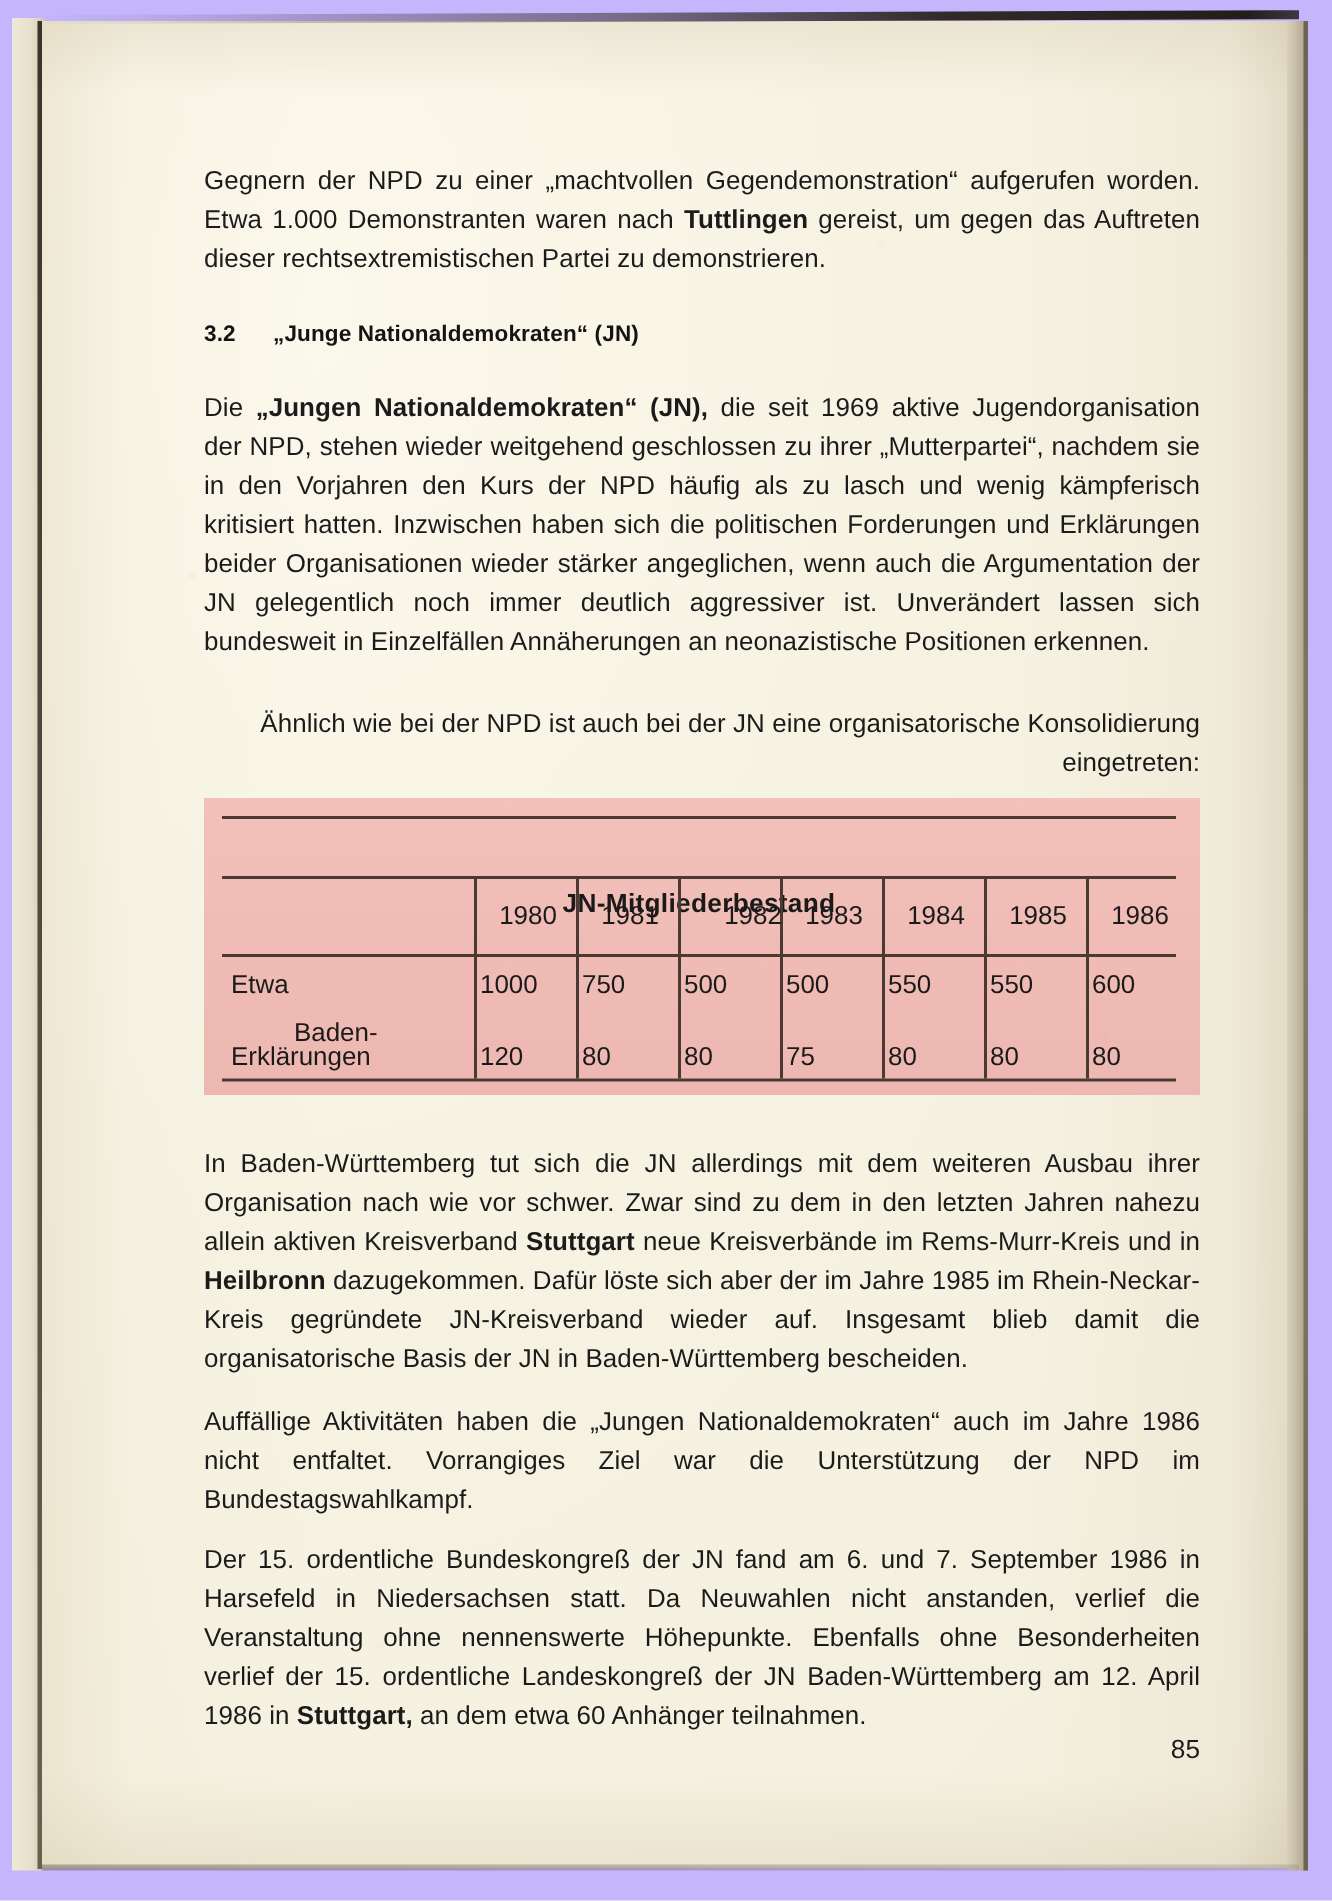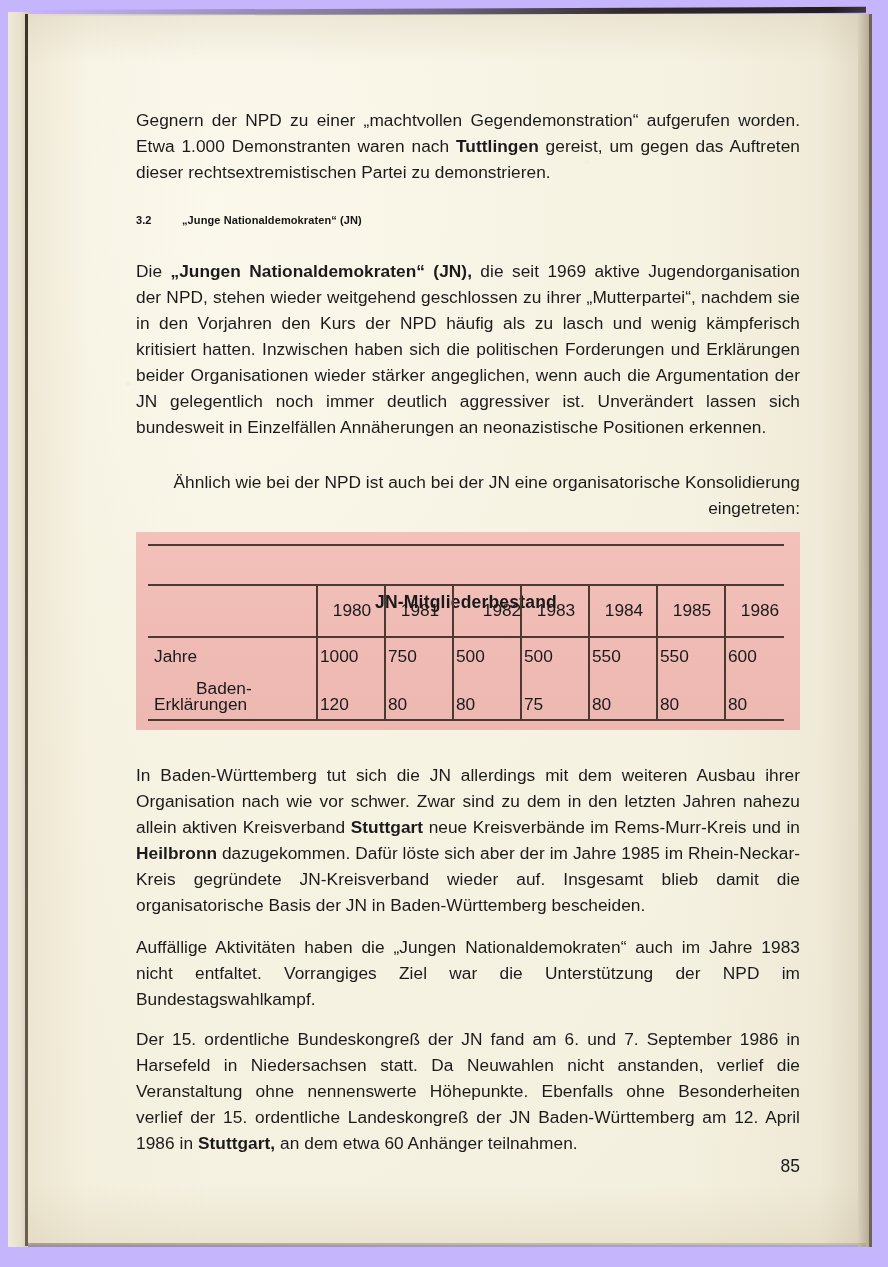--- a/index.html
+++ b/index.html
@@ -107,21 +107,21 @@
     line-height: 26px;
     text-align: justify;
     letter-spacing: 0.05px;
     font-weight: 400;
   }
   p.body.nojust { text-align: right; }
 
   .para-1 { position: absolute; left: 0; top: 93px; width: 664px; }
   .heading {
     position: absolute; left: 0; top: 200px; width: 664px;
-    font-size: 11px; font-weight: bold; color: #141414;
+    font-size: 15px; font-weight: bold; color: #141414;
     letter-spacing: 0.1px;
   }
   .heading .num { display: inline-block; width: 46px; }
   .para-2 { position: absolute; left: 0; top: 244px; width: 664px; }
   .para-3 { position: absolute; left: 0; top: 455px; width: 664px; }
   .para-4 { position: absolute; left: 0; top: 748px; width: 664px; }
   .para-5 { position: absolute; left: 0; top: 920px; width: 664px; }
   .para-6 { position: absolute; left: 0; top: 1012px; width: 664px; }
 
   b { font-weight: bold; }
@@ -270,21 +270,21 @@
           <div class="year-row">
             <div class="year-cell" style="left:184px">1980</div>
             <div class="year-cell" style="left:252px">1981</div>
             <div class="year-cell" style="left:334px">1982</div>
             <div class="year-cell" style="left:388px">1983</div>
             <div class="year-cell" style="left:456px">1984</div>
             <div class="year-cell" style="left:524px">1985</div>
             <div class="year-cell" style="left:592px">1986</div>
           </div>
 
-          <div class="row-label l1">Jahre</div>
+          <div class="row-label l1">Etwa</div>
           <div class="row-label l2">Baden-</div>
           <div class="row-label l3">Erklärungen</div>
 
           <div class="data-cell r1" style="left:184px">1000</div>
           <div class="data-cell r1" style="left:252px">750</div>
           <div class="data-cell r1" style="left:320px">500</div>
           <div class="data-cell r1" style="left:388px">500</div>
           <div class="data-cell r1" style="left:456px">550</div>
           <div class="data-cell r1" style="left:524px">550</div>
           <div class="data-cell r1" style="left:592px">600</div>
@@ -295,21 +295,21 @@
           <div class="data-cell r2" style="left:388px">75</div>
           <div class="data-cell r2" style="left:456px">80</div>
           <div class="data-cell r2" style="left:524px">80</div>
           <div class="data-cell r2" style="left:592px">80</div>
 
         </div>
       </div>
 
       <p class="body para-4"><span>In Baden-Württemberg tut sich die JN allerdings mit dem weiteren Ausbau ihrer Organisation nach wie vor schwer. Zwar sind zu dem in den letzten Jahren nahezu allein aktiven Kreisverband </span><b>Stuttgart</b><span> neue Kreisverbände im Rems-Murr-Kreis und in </span><b>Heilbronn</b><span> dazugekommen. Dafür löste sich aber der im Jahre 1985 im Rhein-Neckar-Kreis gegründete JN-Kreisverband wieder auf. Insgesamt blieb damit die organisatorische Basis der JN in Baden-Württemberg bescheiden.</span></p>
 
-      <p class="body para-5">Auffällige Aktivitäten haben die „Jungen Nationaldemokraten“ auch im Jahre 1983 nicht entfaltet. Vorrangiges Ziel war die Unterstützung der NPD im Bundestagswahlkampf.</p>
+      <p class="body para-5">Auffällige Aktivitäten haben die „Jungen Nationaldemokraten“ auch im Jahre 1986 nicht entfaltet. Vorrangiges Ziel war die Unterstützung der NPD im Bundestagswahlkampf.</p>
 
       <p class="body para-6"><span>Der 15. ordentliche Bundeskongreß der JN fand am 6. und 7. September 1986 in Harsefeld in Niedersachsen statt. Da Neuwahlen nicht anstanden, verlief die Veranstaltung ohne nennenswerte Höhepunkte. Ebenfalls ohne Besonderheiten verlief der 15. ordentliche Landeskongreß der JN Baden-Württemberg am 12. April 1986 in </span><b>Stuttgart,</b><span> an dem etwa 60 Anhänger teilnahmen.</span></p>
 
       <div class="page-no">85</div>
 
     </div>
 
     <div class="noise"></div>
   </div>
 

